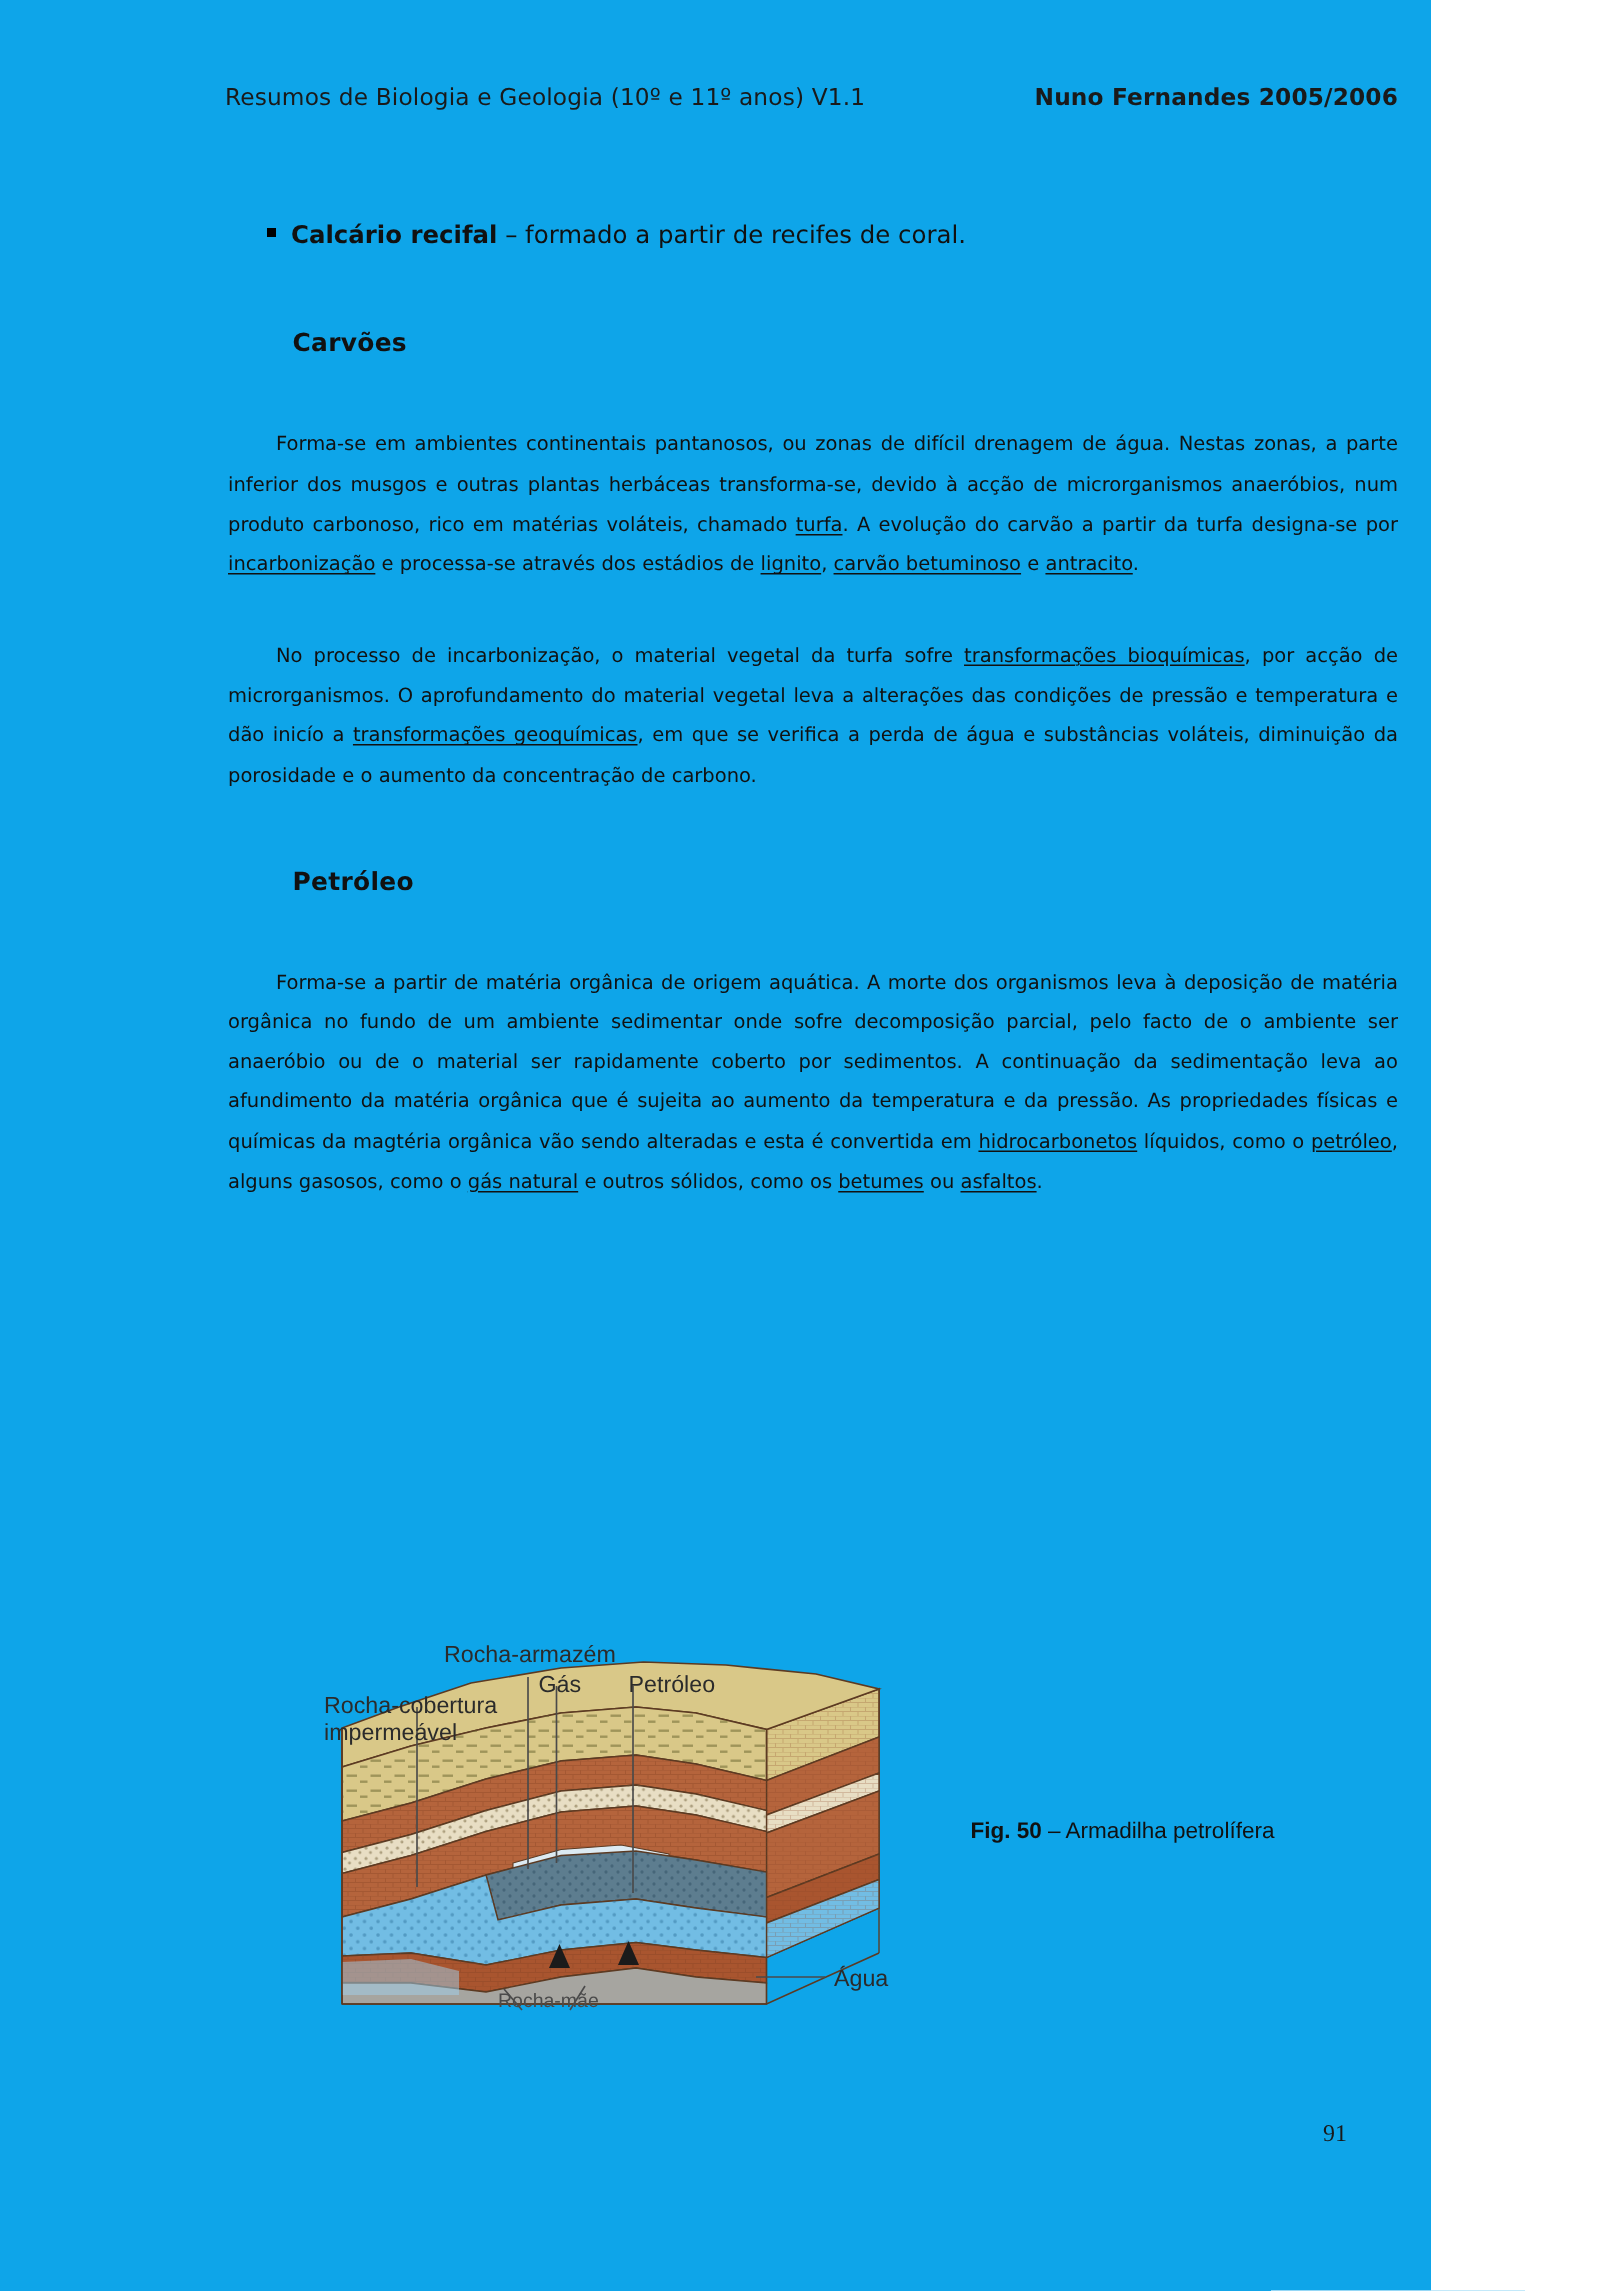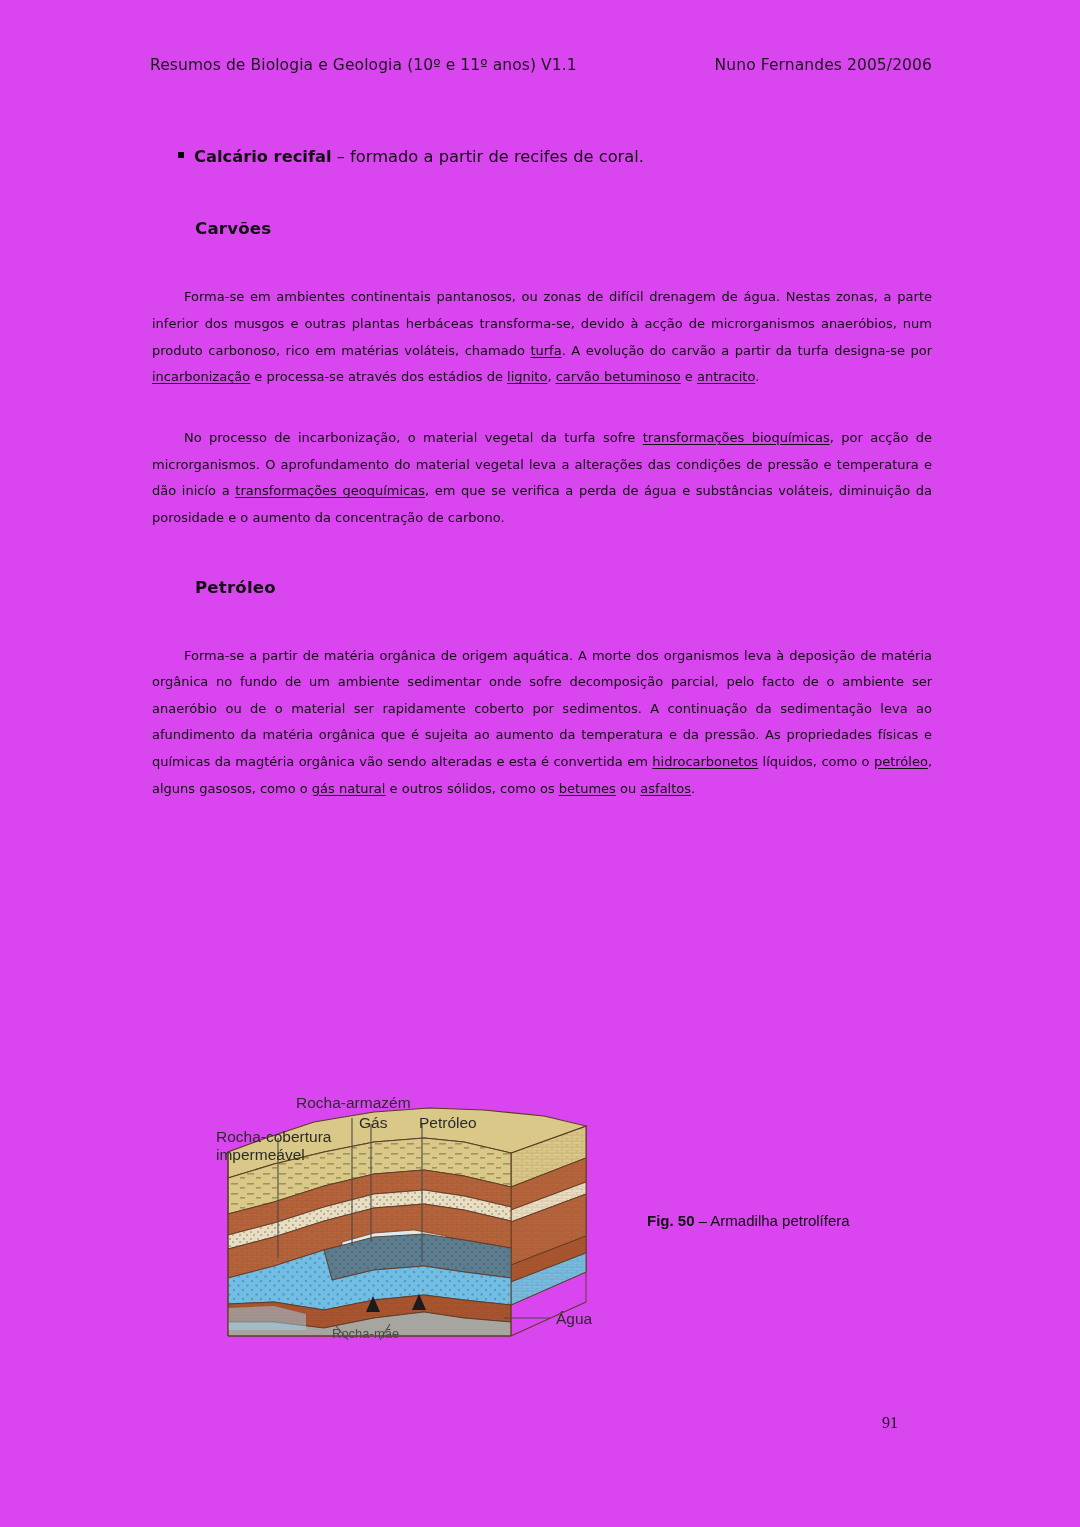--- a/index.html
+++ b/index.html
@@ -6,42 +6,42 @@
     margin: 0;
     padding: 0;
     background: #ffffff;
   }
   body {
     font-family: "DejaVu Sans", sans-serif;
     color: #111111;
   }
   .page {
     position: relative;
-    width: 1080px;
+    width: 954px;
     height: 1527px;
-    background: #d946ef;
+    background: #0ea5e9;
     overflow: hidden;
     box-sizing: border-box;
   }
 
   
   .header {
     position: absolute;
     left: 150px;
     top: 56px;
     width: 782px;
     display: flex;
     justify-content: space-between;
     align-items: baseline;
     font-size: 15.5px;
     color: #1a1a1a;
     letter-spacing: 0.1px;
   }
   .header .left { white-space: nowrap; }
-  .header .right { white-space: nowrap; }
+  .header .right { white-space: nowrap; font-weight: bold; }
 
   
   .content {
     position: absolute;
     left: 152px;
     top: 140px;
     width: 780px;
   }
 
   

